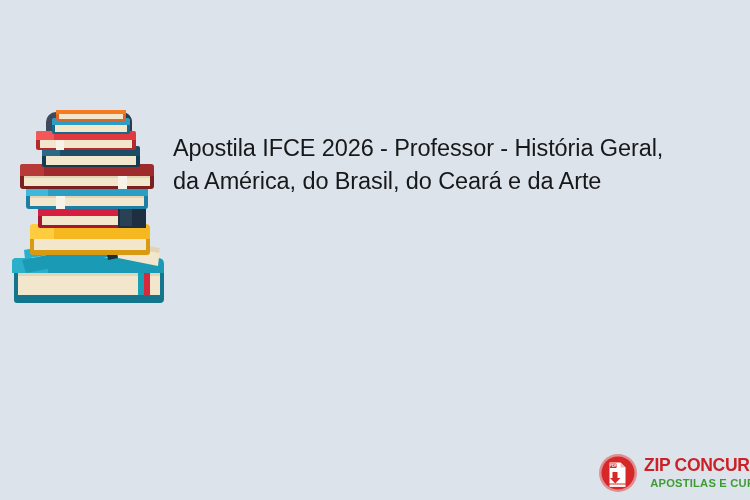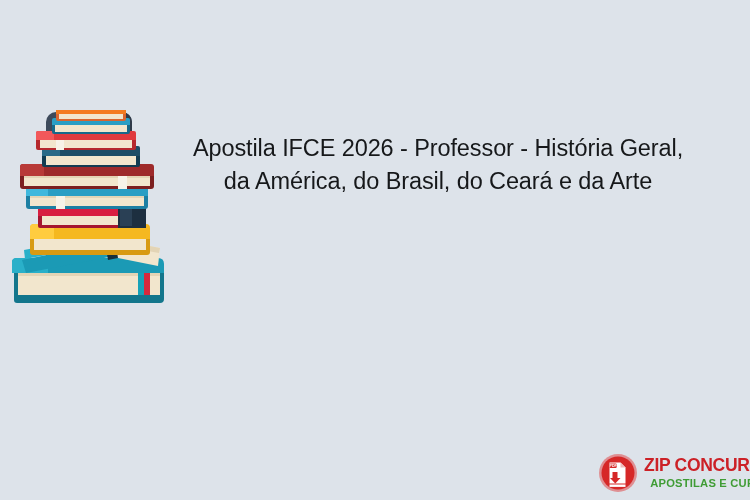--- a/index.html
+++ b/index.html
@@ -29,21 +29,21 @@
     height: 205px;
   }
   #illustration svg { display: block; width: 100%; height: 100%; }
 
   
   #title-block {
     position: absolute;
     left: 173px;
     top: 132px;
     width: 530px;
-    text-align: center;
+    text-align: left;
   }
   #title-text {
     font-family: "Liberation Sans", sans-serif;
     font-size: 23.5px;
     line-height: 33px;
     color: #16181a;
     font-weight: 400;
     letter-spacing: -0.1px;
     white-space: pre-line;
   }

